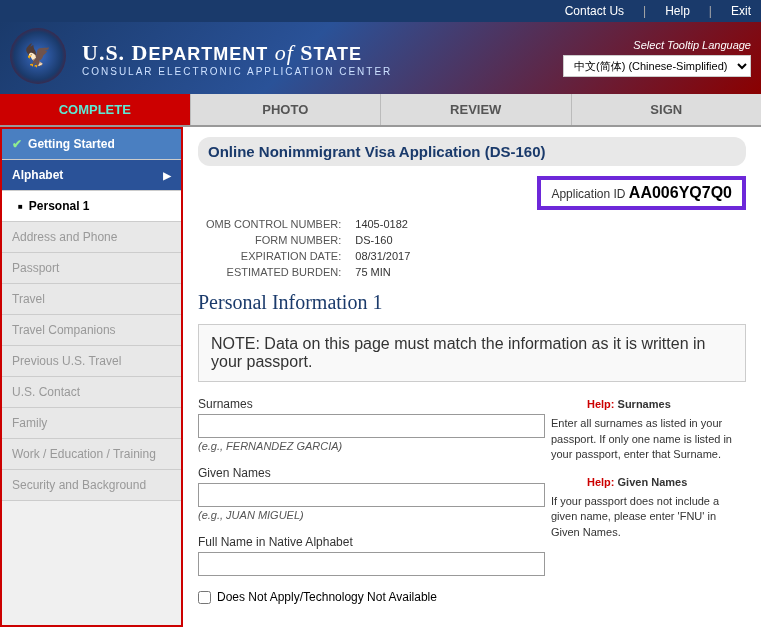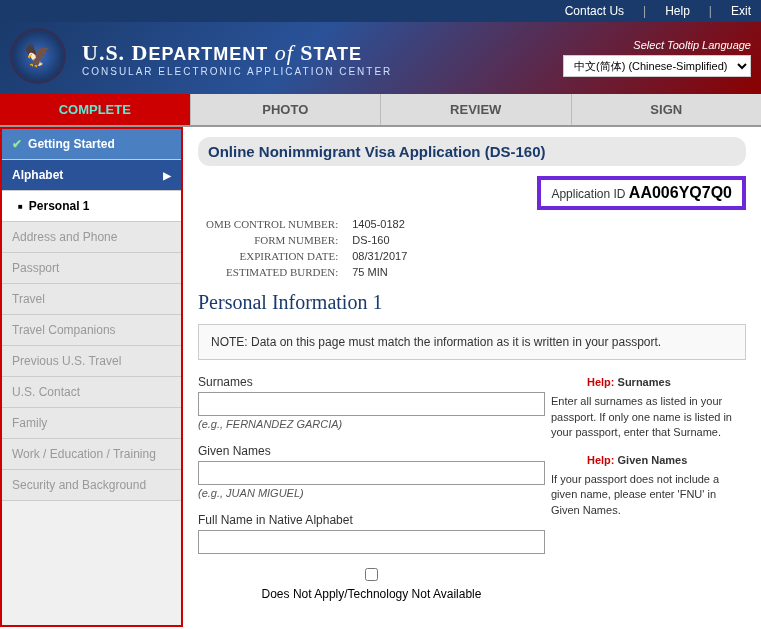--- a/index.html
+++ b/index.html
@@ -175,36 +175,36 @@
       color: #000;
     }
 
     .form-meta {
       font-size: 11px;
       color: #333;
       margin-bottom: 10px;
       clear: right;
     }
     .form-meta table td { padding: 1px 6px; }
-    .form-meta .label-col { text-align: right; color: #555; font-family: Liberation Serif, serif; }
+    .form-meta .label-col { text-align: right; color: #555; }
 
     .section-heading {
       font-size: 20px;
       color: #1a3a6b;
       font-weight: normal;
       margin: 10px 0 10px 0;
       font-family: Georgia, serif;
     }
 
     .note-box {
       border: 1px solid #ccc;
       background: #f9f9f9;
       padding: 10px 12px;
       margin-bottom: 15px;
-      font-size: 12px;
+      font-size: 16px;
       color: #333;
     }
 
     .two-col {
       display: flex;
       gap: 6px;
     }
     .form-col { flex: 1; }
     .help-col {
       width: 195px;
@@ -232,21 +232,20 @@
     }
     .help-heading .help-label { color: #cc0000; }
     .help-text { margin-bottom: 12px; line-height: 1.4; }
 
     .checkbox-row {
       display: flex;
       align-items: center;
       gap: 6px;
       margin-top: 6px;
       font-size: 12px;
-      flex-direction: column;
     }
 
     
     .eagle-circle {
       width: 56px;
       height: 56px;
       border-radius: 50%;
       background: radial-gradient(circle, #3a6bc4 0%, #1a3a6b 60%, #8b0000 100%);
       display: flex;
       align-items: center;

